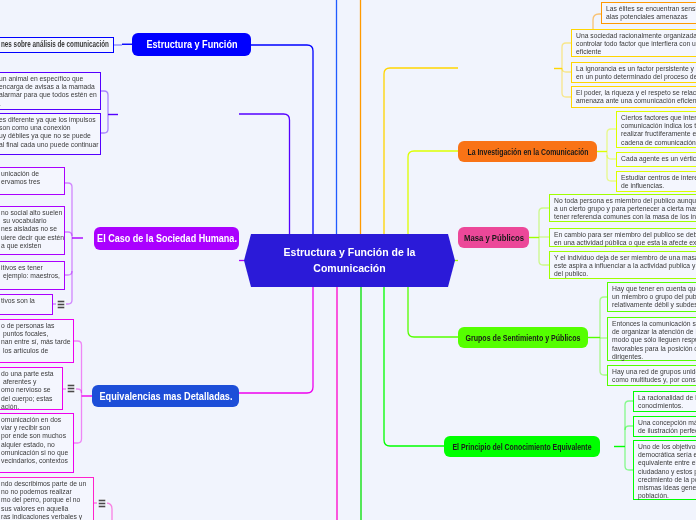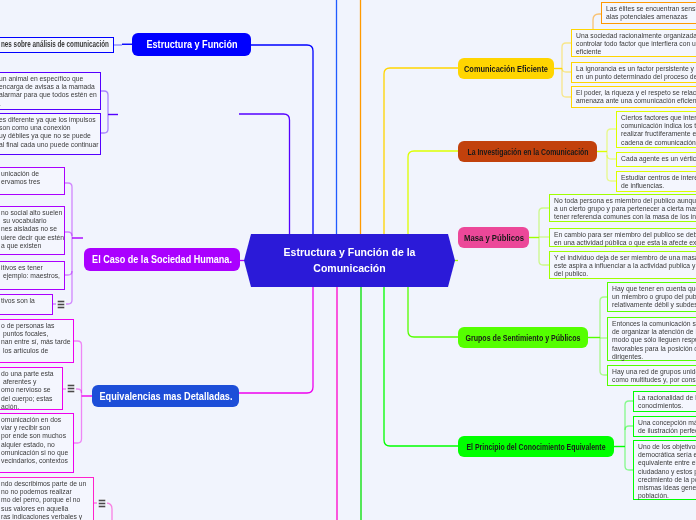--- a/index.html
+++ b/index.html
@@ -106,21 +106,21 @@
       <div>encarga de avisas a la mamada</div>
       <div>alarmar para que todos estén en</div>
       <div>.</div>
     </div>
     <div class="leaf r" style="left: -6px; top: 113px; width: 107px; border-color: rgb(85, 0, 255); height: 42px;">
       <div>es diferente ya que los impulsos</div>
       <div>son como una conexión</div>
       <div>uy débiles ya que no se puede</div>
       <div>al final cada uno puede continuar</div>
     </div>
-    <div class="node" style="left: 84px; top: 226.5px; width: 156px; height: 23px; background: rgb(170, 0, 255); margin-top: 21px;">
+    <div class="node" style="left: 94px; top: 226.5px; width: 145px; height: 23px; background: rgb(170, 0, 255);">
       <span style="color: rgb(255, 255, 255); font-size: 10px; transform: translate(-50%, -50%) scaleX(0.905);">El Caso de la Sociedad Humana.</span>
     </div>
     <div class="leaf r" style="left: -4px; top: 167px; width: 69px; border-color: rgb(170, 0, 255); height: 28px;">
       <div>unicación de</div>
       <div>ervamos tres</div>
     </div>
     <div class="leaf r" style="left: -4px; top: 206px; width: 69px; border-color: rgb(170, 0, 255); height: 49px;">
       <div>no social alto suelen</div>
       <div> su vocabulario</div>
       <div>nes aisladas no se</div>
@@ -161,37 +161,34 @@
       <div>por ende son muchos</div>
       <div>alquier estado, no</div>
       <div>omunicación si no que</div>
       <div>vecindarios, contextos</div>
     </div>
     <div class="ham" style="left: 65.5px; top: 383px;">
       <i></i>
       <i></i>
       <i></i>
     </div>
-    <div class="node" style="left: 458px; top: 58px; width: 96px; height: 21px; background: rgb(255, 213, 0);">
-      <span style="color: rgb(26, 26, 26); font-size: 9px; transform: translate(-50%, -50%) scaleX(0.823);">Comunicación Eficiente</span>
-    </div>
     <div class="leaf" style="left: 571px; top: 29px; width: 190px; border-color: rgb(255, 213, 0); height: 28px;">
       <div>Una sociedad racionalmente organizada</div>
       <div>controlar todo factor que interfiera con un</div>
       <div>eficiente</div>
     </div>
     <div class="leaf" style="left: 571px; top: 62px; width: 190px; border-color: rgb(255, 213, 0); height: 21px;">
       <div>La ignorancia es un factor persistente y s</div>
       <div>en un punto determinado del proceso de l</div>
     </div>
     <div class="leaf" style="left: 571px; top: 86px; width: 190px; border-color: rgb(255, 213, 0); height: 22px;">
       <div>El poder, la riqueza y el respeto se relacio</div>
       <div>amenaza ante una comunicación eficiente</div>
     </div>
-    <div class="node" style="left: 458px; top: 141px; width: 139px; height: 21px; background: #c2410c;">
+    <div class="node" style="left: 458px; top: 141px; width: 139px; height: 21px; background: #f97316;">
       <span style="color: rgb(26, 26, 26); font-size: 9px; transform: translate(-50%, -50%) scaleX(0.766);">La Investigación en la Comunicación</span>
     </div>
     <div class="leaf" style="left: 616px; top: 111px; width: 190px; border-color: rgb(221, 255, 0); height: 37px;">
       <div>Ciertos factores que interfi</div>
       <div>comunicación indica los tip</div>
       <div>realizar fructíferamente en</div>
       <div>cadena de comunicación.</div>
     </div>
     <div class="leaf" style="left: 616px; top: 152px; width: 190px; border-color: rgb(221, 255, 0); height: 15px;">
       <div>Cada agente es un vértice</div>
@@ -229,21 +226,21 @@
       <div>Entonces la comunicación so</div>
       <div>de organizar la atención de la</div>
       <div>modo que sólo lleguen respu</div>
       <div>favorables para la posición de</div>
       <div>dirigentes.</div>
     </div>
     <div class="leaf" style="left: 607px; top: 365px; width: 190px; border-color: rgb(85, 255, 0); height: 21px;">
       <div>Hay una red de grupos unidos</div>
       <div>como multitudes y, por consig</div>
     </div>
-    <div class="node" style="left: 458px; top: 436px; width: 156px; height: 21px; background: rgb(0, 255, 0);">
+    <div class="node" style="left: 444px; top: 436px; width: 156px; height: 21px; background: rgb(0, 255, 0);">
       <span style="color: rgb(26, 26, 26); font-size: 9px; transform: translate(-50%, -50%) scaleX(0.77);">El Principio del Conocimiento Equivalente</span>
     </div>
     <div class="leaf" style="left: 633px; top: 391px; width: 190px; border-color: rgb(0, 255, 0); height: 21px;">
       <div>La racionalidad de la</div>
       <div>conocimientos.</div>
     </div>
     <div class="leaf" style="left: 633px; top: 416px; width: 190px; border-color: rgb(0, 255, 0); height: 21px;">
       <div>Una concepción más</div>
       <div>de ilustración perfec</div>
     </div>

